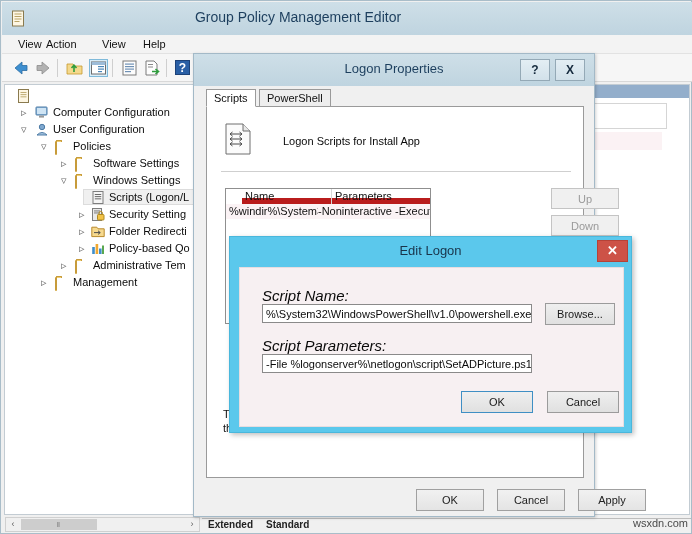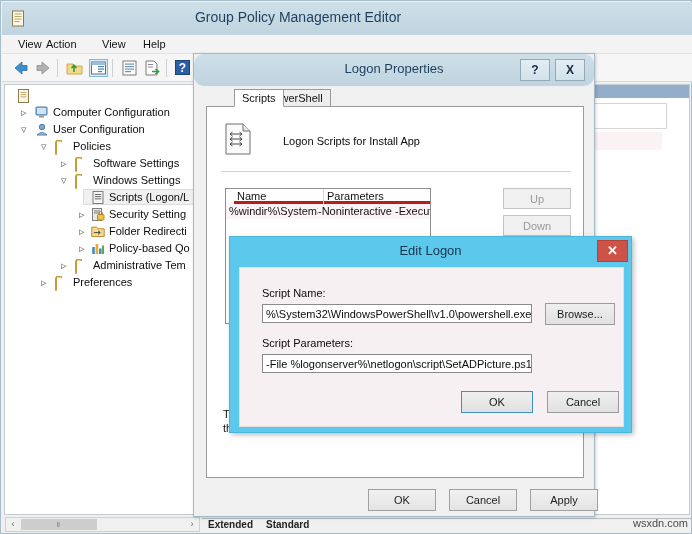--- a/index.html
+++ b/index.html
@@ -141,21 +141,20 @@
   .logon-dlg {
     position: absolute; left: 193px; top: 53px; width: 402px; height: 464px;
     background: #f0f0f0;
     border: 1px solid #a3b9c7;
     box-sizing: border-box;
     box-shadow: 1px 1px 3px rgba(0,0,0,0.18);
   }
   .logon-titlebar {
     position: absolute; left: 0; top: 0; width: 100%; height: 32px;
     background: linear-gradient(to bottom, #cedfe8 0%, #c6d9e3 55%, #bfd4e0 100%);
-    border-radius: 10px;
   }
   .logon-title-text {
     position: absolute; left: 0; top: 7px; width: 100%;
     text-align: center; font-size: 13px; color: #1d3f5e;
   }
   .wbtn {
     position: absolute; top: 5px; width: 30px; height: 22px;
     background: linear-gradient(to bottom,#e3eef4,#d2e1ea);
     border: 1px solid #94a9b6; box-sizing: border-box;
     font-size: 12px; font-weight: bold; color: #14293c;
@@ -165,43 +164,43 @@
     position: absolute; left: 8px; top: 35px; width: 386px; height: 420px;
   }
 
   
   .tabstrip { position: absolute; left: 4px; top: 0; height: 18px; }
   .tab {
     position: absolute; top: 0; height: 18px; line-height: 17px;
     font-size: 11px; padding: 0 7px; box-sizing: border-box;
     border: 1px solid #9a9a9a; background: #eeeeee; color: #111;
   }
-  .tab.active { background: #ffffff; border-bottom-color: #ffffff; z-index: 3; margin-left: 28px; }
+  .tab.active { background: #ffffff; border-bottom-color: #ffffff; z-index: 3; }
   .tabpage {
     position: absolute; left: 4px; top: 17px; width: 378px; height: 372px;
     background: #ffffff; border: 1px solid #9a9a9a; box-sizing: border-box;
   }
 
   .scr-icon { position: absolute; left: 18px; top: 16px; width: 26px; height: 32px; }
   .scr-caption {
     position: absolute; left: 76px; top: 28px; font-size: 11px; color: #0a0a0a;
   }
   .hr-line {
     position: absolute; left: 14px; top: 64px; width: 350px; height: 1px;
     background: #cfcfcf;
   }
 
   .lv {
     position: absolute; left: 18px; top: 81px; width: 206px; height: 136px;
     border: 1px solid #8f8f8f; background: #fff; box-sizing: border-box;
     overflow: hidden;
   }
   .lv-head {
-    position: absolute; left: 8px; top: 0; width: 100%; height: 15px;
-    background: #ffffff; border-bottom: 3px solid #b91c1c; box-sizing: border-box;
+    position: absolute; left: 16px; top: 0; width: 100%; height: 15px;
+    background: #ffffff; border-bottom: 6px solid #b91c1c; box-sizing: border-box;
   }
   .lv-col {
     position: absolute; top: 0; height: 15px; line-height: 15px;
     font-size: 11px; color: #111; padding-left: 3px;
     box-sizing: border-box;
   }
   .lv-col.c2 { border-left: 1px solid #d6d6d6; }
   .lv-row {
     position: absolute; left: 0; top: 15px; width: 100%; height: 15px;
     background: #fbf3f5;
@@ -209,21 +208,21 @@
   .lv-cell {
     position: absolute; top: 0; height: 15px; line-height: 15px;
     font-size: 11px; color: #111; padding-left: 3px; white-space: nowrap;
     overflow: hidden;
   }
 
   .sbtn {
     position: absolute; height: 21px; line-height: 20px; text-align: center;
     font-size: 11px; box-sizing: border-box;
     background: linear-gradient(to bottom,#f1f1f1,#e4e4e4);
-    border: 1px solid #a0a0a0; color: #222; cursor: default;
+    border: 1px solid #a0a0a0; color: #222; cursor: default; margin-left: 48px;
   }
   .sbtn.disabled { color: #9a9a9a; background: #f0f0f0; border-color: #c4c4c4; }
 
   .note-text {
     position: absolute; left: 16px; top: 300px; width: 40px;
     font-size: 11px; color: #111; line-height: 14px;
   }
   .showfiles {
     position: absolute; left: 31px; top: 336px; width: 118px; height: 21px;
   }
@@ -249,21 +248,21 @@
     position: absolute; right: 3px; top: 3px; width: 31px; height: 22px;
     background: #cd5247; border: 1px solid #b64237; box-sizing: border-box;
     color: #fff; font-size: 13px; font-weight: bold;
     text-align: center; line-height: 20px; cursor: default;
   }
   .edit-body {
     position: absolute; left: 9px; top: 30px; width: 385px; height: 160px;
     background: #f7f0f2; border: 1px solid #e7dde0; box-sizing: border-box;
   }
   .fld-label {
-    position: absolute; font-size: 11px; color: #0a0a0a;
+    position: absolute; font-size: 15px; color: #0a0a0a; font-style: italic;
   }
   .tbox {
     position: absolute; height: 19px; line-height: 18px;
     background: #ffffff; border: 1px solid #8a8a8a; box-sizing: border-box;
     font-size: 11px; color: #0a0a0a; padding: 0 3px; white-space: nowrap;
     overflow: hidden;
   }
   .ebtn {
     position: absolute; height: 22px; line-height: 21px; text-align: center;
     font-size: 11px; box-sizing: border-box;
@@ -480,21 +479,21 @@
 
       <div class="tree-row" style="left:4px; top:172px;">
         <span class="tw-arrow collapsed" style="left:52px"></span>
         <span class="tree-ico" style="left:66px"><span class="ic-folder"></span></span>
         <span class="tree-label" style="left:84px">Administrative Tem</span>
       </div>
 
       <div class="tree-row" style="left:4px; top:189px;">
         <span class="tw-arrow collapsed" style="left:32px"></span>
         <span class="tree-ico" style="left:46px"><span class="ic-folder"></span></span>
-        <span class="tree-label" style="left:64px">Preferences</span>
+        <span class="tree-label" style="left:64px">Management</span>
       </div>
     </div>
 
     <div class="hscroll">
       <div class="arrowL">‹</div>
       <div class="thumb">‖</div>
       <div class="arrowR">›</div>
     </div>
 
     <div class="tabline"></div>

